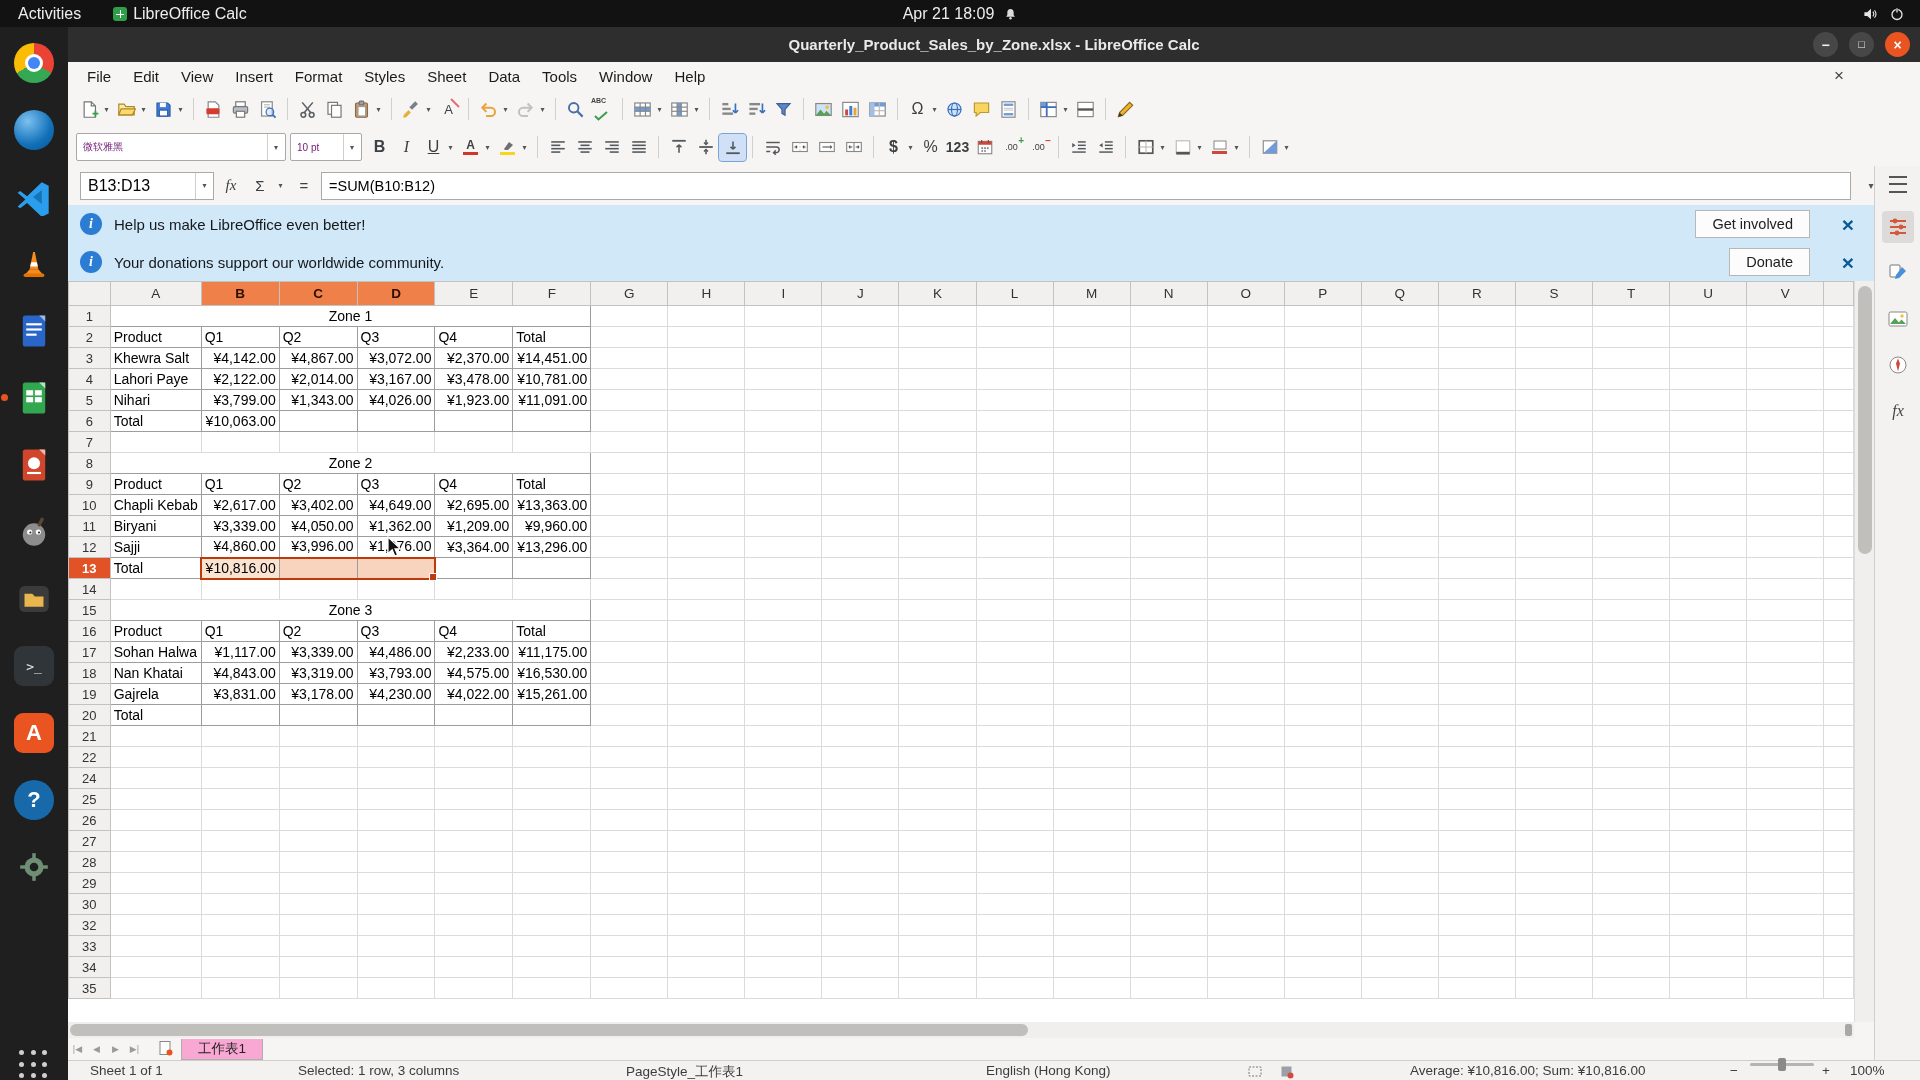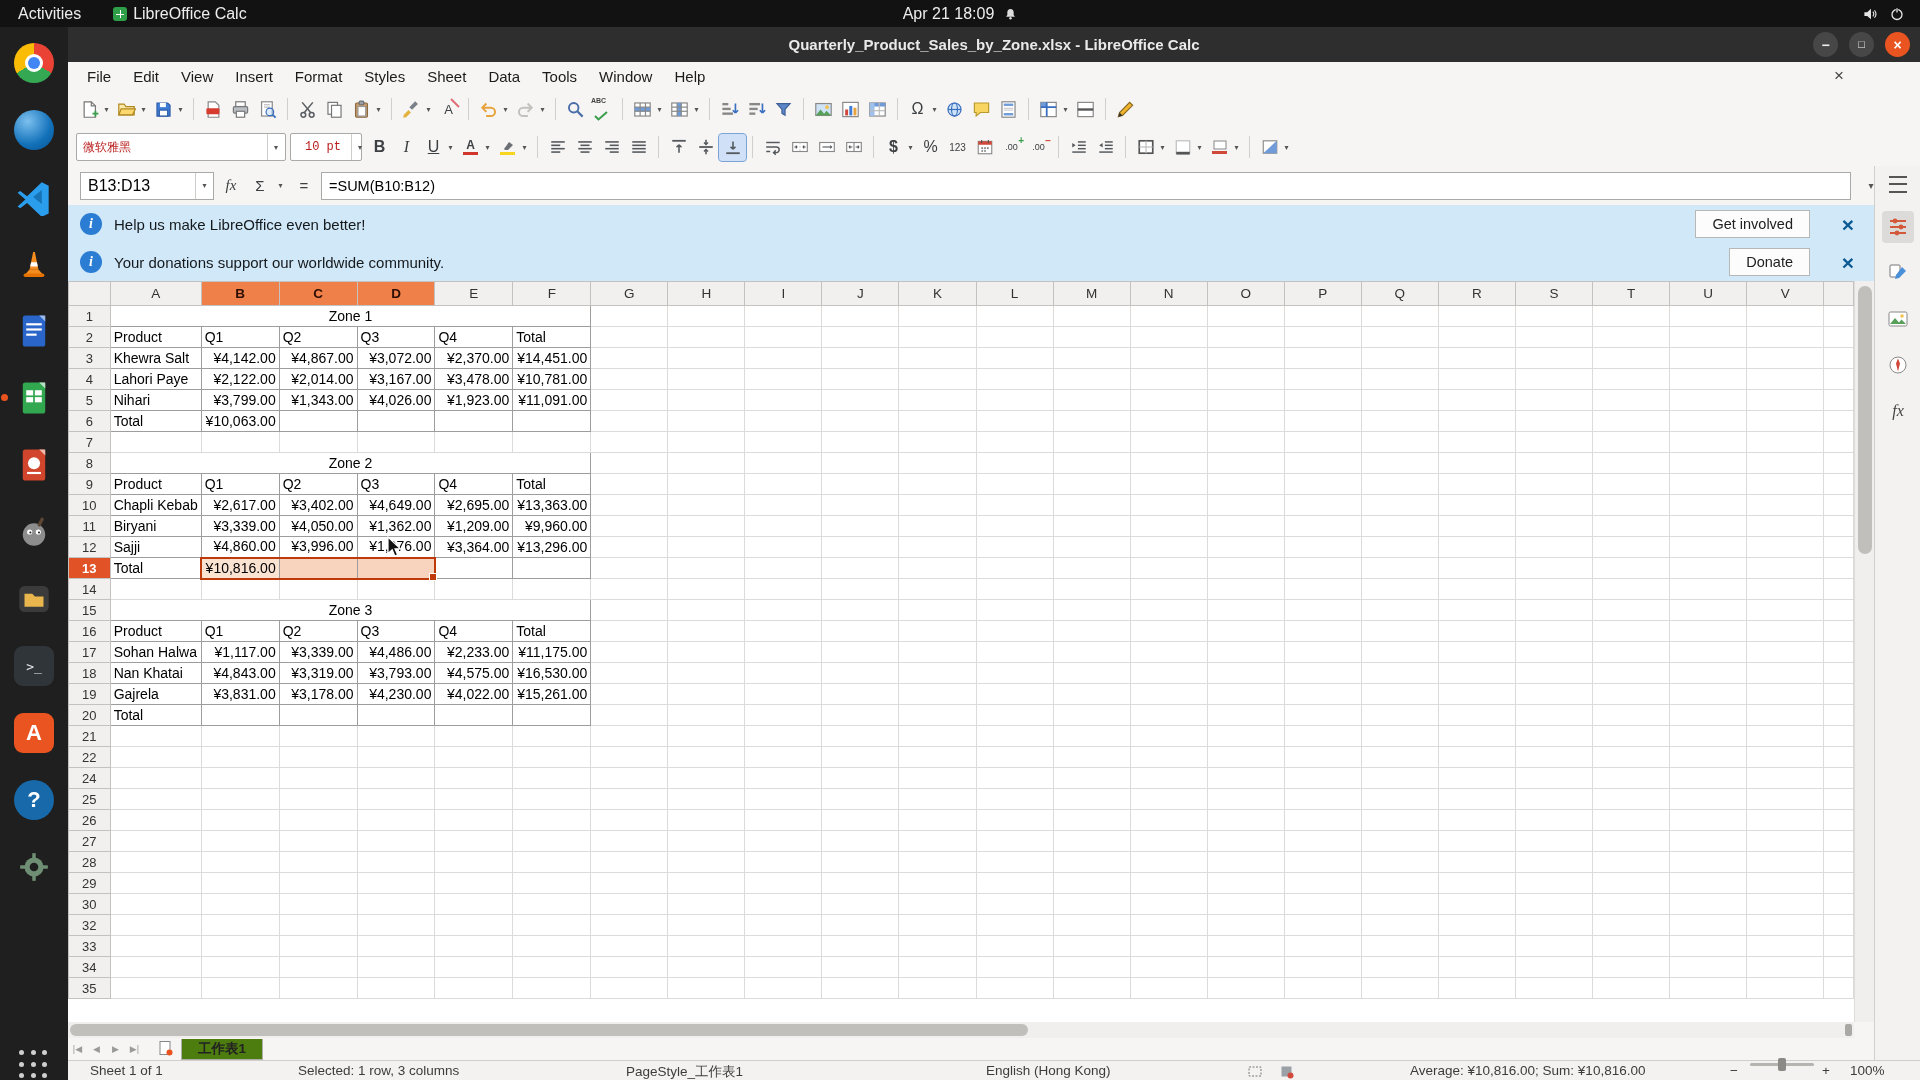--- a/index.html
+++ b/index.html
@@ -40,21 +40,21 @@
   .tb{left:68px;width:1852px;height:38px;background:#f6f5f4;display:flex;align-items:center;padding-left:8px}
   #tb1{top:90px}
   #tb2{top:128px;border-bottom:1px solid #dad9d6}
   .tbtn{width:27px;height:27px;border-radius:3px;display:flex;align-items:center;justify-content:center;flex:0 0 auto;position:relative}
   .tbtn svg{display:block}
   .tbtn.on{background:#cfe0f7;outline:1px solid #7ba3d6}
   .dd{width:11px;text-align:center;font-size:8px;color:#555;flex:0 0 auto;margin:0 1px 0 -2px}
   .sep{width:1px;height:22px;background:#d0cfcc;margin:0 6px;flex:0 0 auto}
   .glyph{font-size:16px;color:#3d4043}
   .combo{height:26px;background:#fff;border:1px solid #a9a9a7;border-radius:2px;display:flex;align-items:center;margin-right:4px}
-  .combo input{border:none;outline:none;background:transparent;font-size:12px;padding:0 6px;font-family:Liberation Mono, monospace;color:#b91c1c}
+  .combo input{border:none;outline:none;background:transparent;font-size:10px;padding:0 6px;font-family:Liberation Sans, sans-serif;color:#701a75}
   .combo .dd{border-left:1px solid #cfcecb;height:100%;display:flex;align-items:center;justify-content:center;width:16px;margin:0}
   .fcl{display:flex;flex-direction:column;align-items:center;line-height:1}
   .fcl .bar{width:15px;height:3px;margin-top:1px}
   
   #fbar{left:68px;top:166px;width:1806px;height:39px;background:#f6f5f4;display:flex;align-items:center;padding-left:12px;gap:5px;border-bottom:1px solid #c9c8c5}
   #namebox{width:132px;height:26px;background:#fff;border:1px solid #a9a9a7;display:flex;align-items:center}
   #namebox input{width:100%;border:none;outline:none;background:transparent;font-size:16px;padding:0 7px}
   #namebox .dd{border-left:1px solid #cfcecb;height:100%;display:flex;align-items:center;justify-content:center;width:17px;margin:0}
   .fbtn{width:24px;height:24px;display:flex;align-items:center;justify-content:center;font-size:15px;color:#3d4043}
   #fwrap{flex:1;height:26px;background:#fff;border:1px solid #a9a9a7;display:flex;align-items:center;margin-right:4px}
@@ -93,21 +93,21 @@
   #hsplit{position:absolute;right:2px;top:2px;width:7px;height:12px;background:#aaa8a5;border-radius:2px}
   #sstrip{left:1874px;top:166px;width:46px;height:894px;background:#f3f2f1;border-left:1px solid #d0cfcc;display:flex;flex-direction:column;align-items:center;padding-top:10px;gap:14px}
   .deck{width:32px;height:32px;border-radius:4px;display:flex;align-items:center;justify-content:center}
   .deck.on{background:#dcdbd9}
   .ham{width:18px;height:13px;border-top:2px solid #555;border-bottom:2px solid #555;position:relative;margin-bottom:4px}
   .ham::after{content:"";position:absolute;left:0;right:0;top:4.5px;height:2px;background:#555}
   
   #tabbar{left:68px;top:1038px;width:1806px;height:22px;background:#f6f5f4;display:flex;align-items:center;font-size:13.5px}
   .navb{width:19px;text-align:center;color:#9a9a98;font-size:9px}
   #addsheet{margin:0 8px 0 14px}
-  #sheettab{background:#4d7c0f;border:1px solid #b0afac;border-top:none;padding:1px 16px;font-weight:bold;color:#222}
+  #sheettab{background:#f9a8d4;border:1px solid #b0afac;border-top:none;padding:1px 16px;font-weight:normal;color:#222}
   
   #sbar{left:68px;top:1060px;width:1852px;height:20px;background:#f3f2f1;border-top:1px solid #cfcecb;font-size:13.5px;color:#3c3c3c}
   #sbar>span{position:absolute;top:2px;white-space:nowrap}
   #zoomtrack{position:absolute;top:8px;left:1682px;width:64px;height:3px;background:#b5b4b1;border-radius:2px}
   #zoomthumb{position:absolute;top:-5px;left:28px;width:8px;height:13px;background:#8a8a87;border-radius:2px}
   #cursor{z-index:99;pointer-events:none}
 </style>
 </head>
 <body>
 
@@ -505,21 +505,21 @@
         </svg>
       </span>
   </div>
 
   <div class="abs tb" id="tb2">
     <span class="combo" style="width:208px">
         <input style="width: 178px;" value="微软雅黑">
         <span class="dd">▾</span>
       </span>
     <span class="combo" style="width:70px">
-        <input style="width: 40px; margin-left: 8px;" value="10 pt">
+        <input style="width: 40px;" value="10 pt">
         <span class="dd">▾</span>
       </span>
     <span class="tbtn">
         <span class="glyph" style="font-weight:bold">B</span>
       </span>
     <span class="tbtn">
         <span class="glyph" style="font-style:italic;font-family:'Liberation Serif',serif">I</span>
       </span>
     <span class="tbtn">
         <span class="glyph" style="text-decoration:underline">U</span>
@@ -636,21 +636,21 @@
       </span>
     <span class="sep"></span>
     <span class="tbtn">
         <span class="glyph" style="font-weight:bold">$</span>
       </span>
       <span class="dd">▾</span>
     <span class="tbtn">
         <span class="glyph">%</span>
       </span>
     <span class="tbtn">
-        <span style="font-size:10px;font-weight:normal;color:#3d4043">123</span>
+        <span style="font-size:14px;font-weight:bold;color:#3d4043">123</span>
       </span>
     <span class="tbtn">
         <svg width="18" height="18" viewBox="0 0 16 16">
           <rect x="2" y="3" width="12" height="11" fill="#fff" stroke="#888"></rect>
           <rect x="2" y="3" width="12" height="3" fill="#d0483a"></rect>
           <line x1="5" y1="1.8" x2="5" y2="4.5" stroke="#555"></line>
           <line x1="11" y1="1.8" x2="11" y2="4.5" stroke="#555"></line>
           <circle cx="5.5" cy="9" r=".9" fill="#888"></circle>
           <circle cx="8" cy="9" r=".9" fill="#888"></circle>
           <circle cx="10.5" cy="9" r=".9" fill="#888"></circle>

